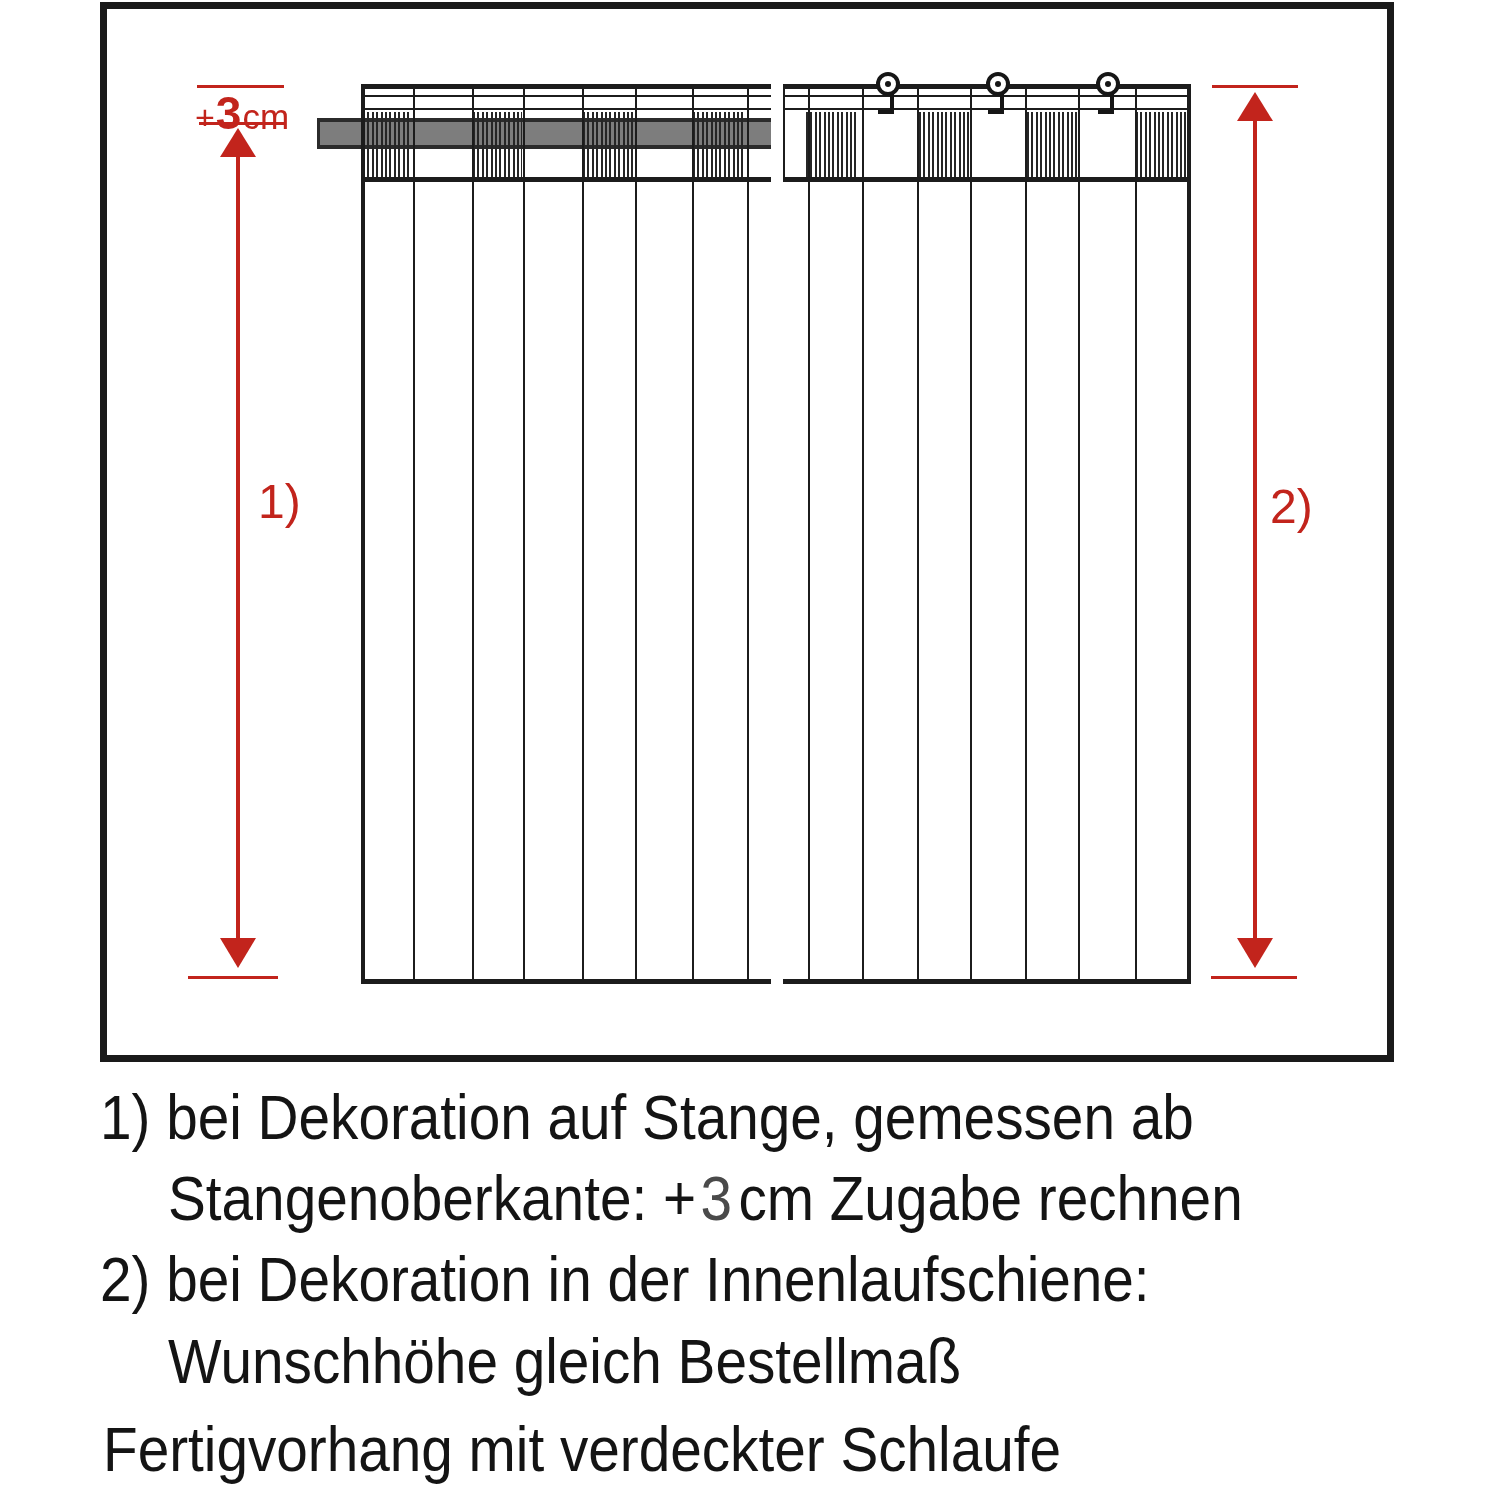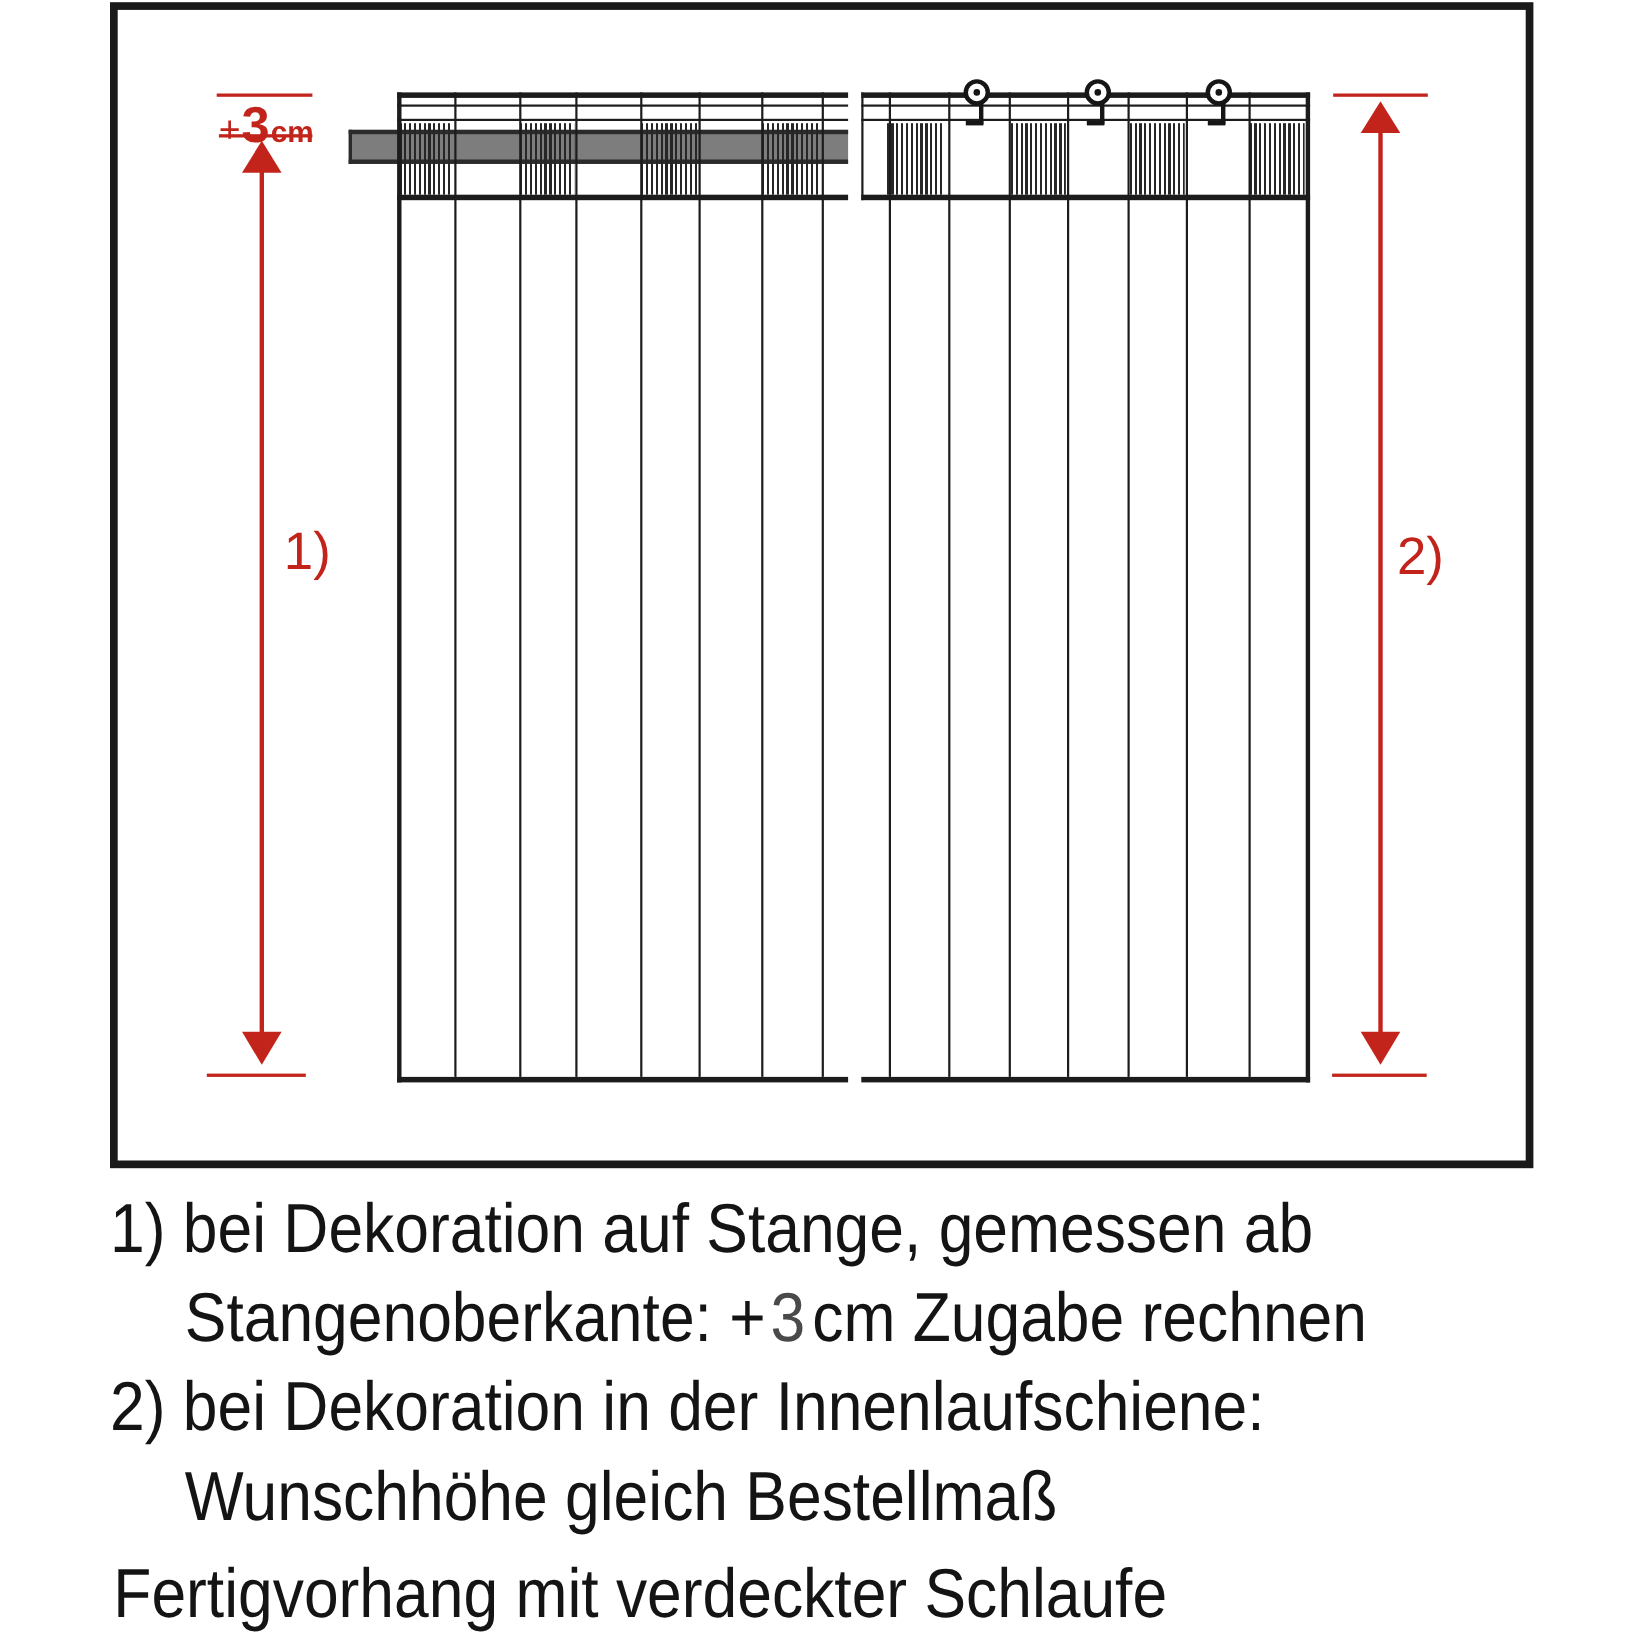--- a/index.html
+++ b/index.html
@@ -52,21 +52,21 @@
   .tri-up { border-left:18px solid transparent; border-right:18px solid transparent; border-bottom:29px solid #c2241c; }
   .tri-down { border-left:18px solid transparent; border-right:18px solid transparent; border-top:30px solid #c2241c; }
 
   .measure-label {
     left:198px; top:86px; width:88px; height:38px; z-index:6;
     display:flex; align-items:baseline; justify-content:center;
     color:#c2241c; white-space:nowrap;
   }
   .measure-label .plus { font-size:34px; font-weight:400; }
   .measure-label .val  { font-size:46px; font-weight:700; margin:0 1px; }
-  .measure-label .unit { font-size:27px; font-weight:700; }
+  .measure-label .unit { font-size:35px; font-weight:400; }
 
   .arrow-num {
     color:#c2241c; font-size:48px; z-index:6; white-space:nowrap;
   }
 
   
   .note {
     color:#141414; font-size:63px; line-height:70px; white-space:nowrap;
     transform:scaleX(0.9); transform-origin:0 50%; z-index:6;
   }

